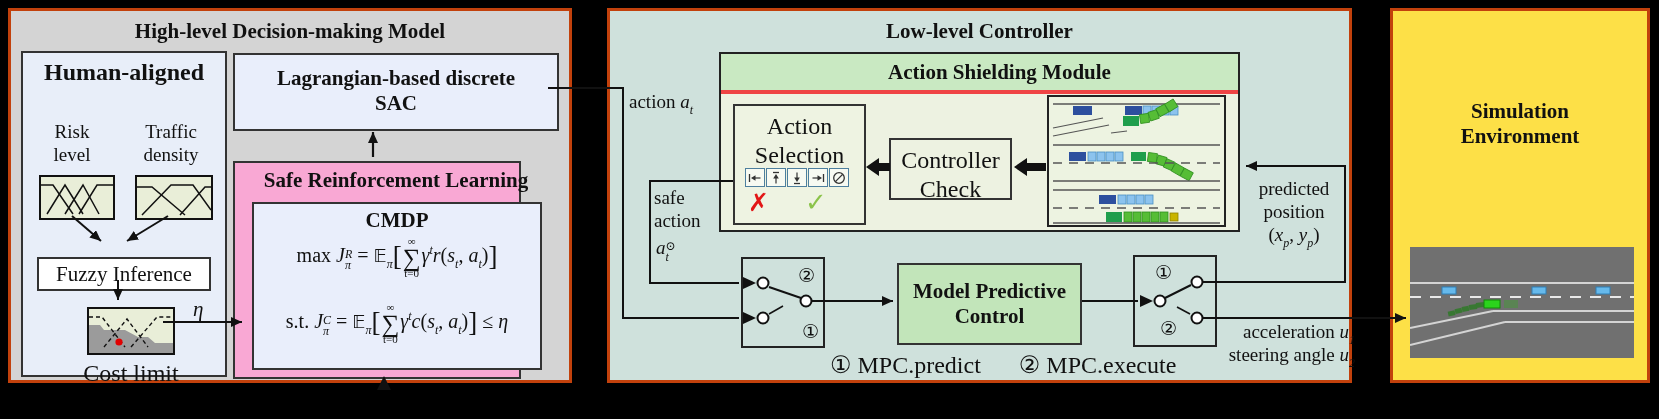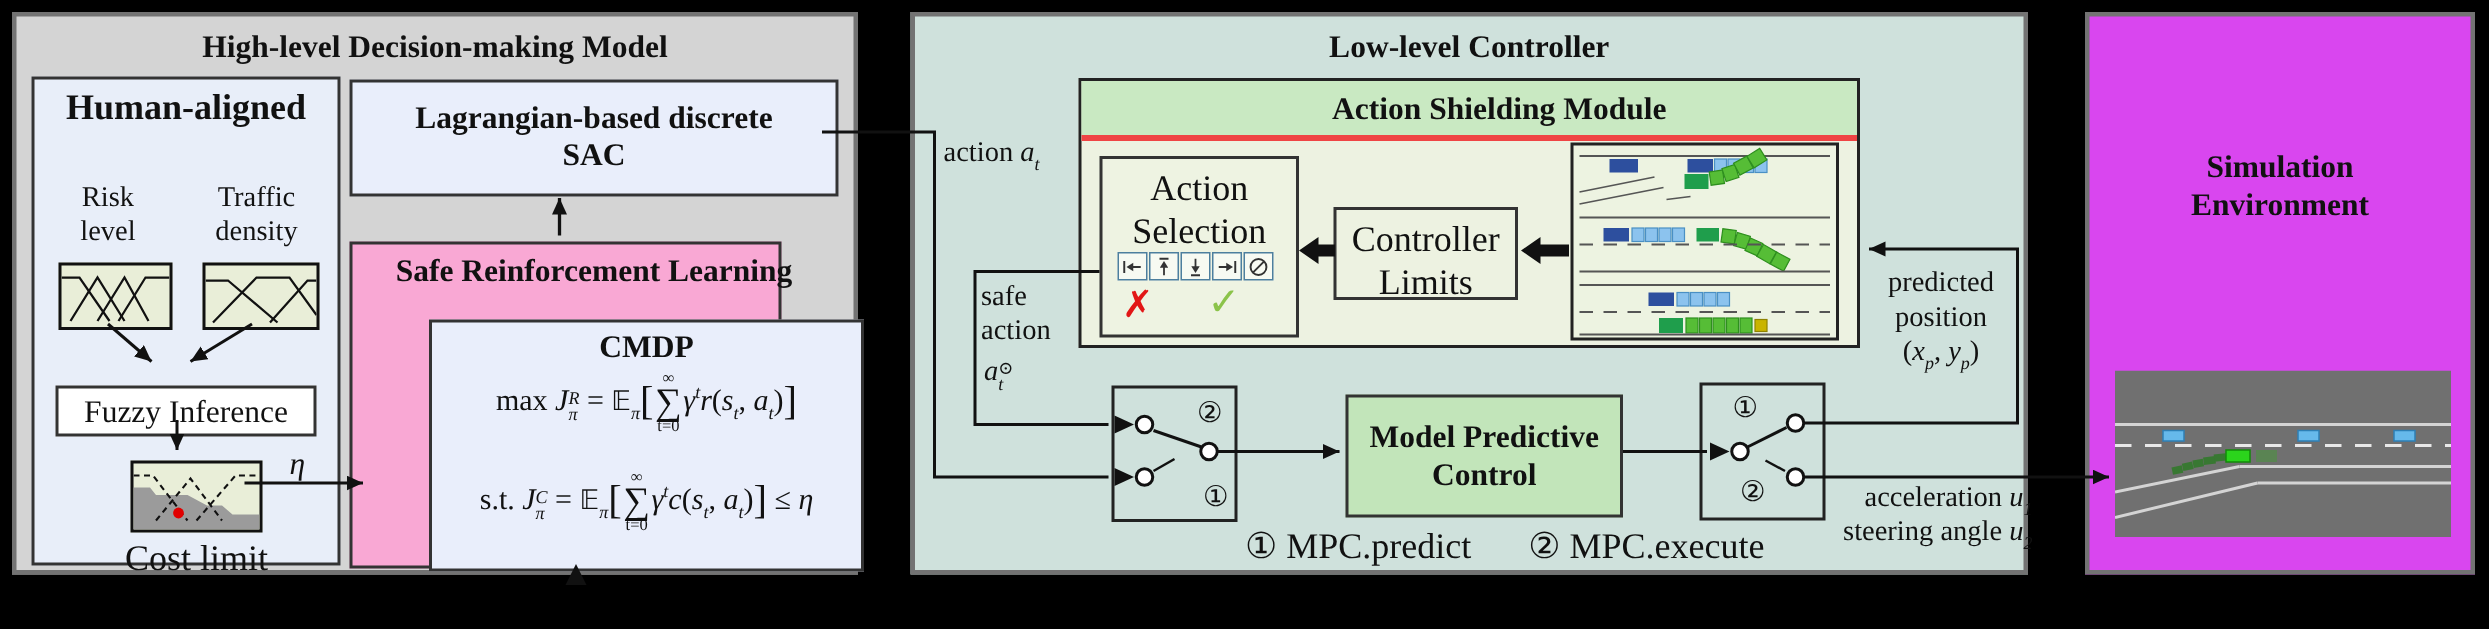--- a/index.html
+++ b/index.html
@@ -1,19 +1,19 @@
 <!DOCTYPE html>
 <html><head>
 <meta charset="utf-8">
 <style>
   html,body{margin:0;padding:0;background:#000;}
   #stage{position:relative;width:1659px;height:419px;background:#000;overflow:hidden;
          font-family:"Liberation Serif","DejaVu Serif","DejaVu Sans",serif;color:#111;}
   .p{position:absolute;}
-  .panel{border:3px solid #737373;box-sizing:border-box;}
+  .panel{border:3px solid #c2410c;box-sizing:border-box;}
   .box{border:2px solid #333;box-sizing:border-box;}
   .ctr{text-align:center;}
   .b{font-weight:bold;}
   .f21{font-size:21px;line-height:1.2;}
   .f20{font-size:24px;line-height:1.2;}
   .f19{font-size:19px;line-height:1.2;}
   .nowrap{white-space:nowrap;}
   .thumb{background:#e9eed8;border:2px solid #111;box-sizing:border-box;}
   .formula{text-align:center;white-space:pre;font-size:20px;}
   .mathline{white-space:pre;font-size:19px;}
@@ -91,21 +91,21 @@
 
     <div class="p f21 mathline" style="left:182px;top:286px;font-size:21px;"><span class="m-i">η</span></div>
 
     <div class="p box ctr" style="left:222px;top:42px;width:326px;height:78px;background:#e9eefb;padding-top:11px;">
       <div class="b f21">Lagrangian-based discrete</div>
       <div class="b f21">SAC</div>
     </div>
 
     <div class="p box" style="left:222px;top:150px;width:288px;height:218px;background:#f9a8d4;">
       <div class="p ctr b f21" style="left:0;top:5px;width:322px;">Safe Reinforcement Learning</div>
-      <div class="p box" style="left:17px;top:50px;width:290px;height:168px;background:#e9eefb;margin-left:34px;">
+      <div class="p box" style="left:17px;top:39px;width:290px;height:168px;background:#e9eefb;">
         <div class="p ctr b f21" style="left:0;top:4px;width:286px;">CMDP</div>
         <div class="p formula" style="left:0;top:32px;width:286px;"><span class="m-t">max </span><span class="m-i">J</span><span class="m-ss"><span class="ss-0">R</span><span class="ss-1">π</span></span><span class="m-t"> = </span><span class="m-bb">𝔼</span><span class="m-sub">π</span><span class="m-big">[</span><span class="m-sum"><span class="sum-0">∞</span><span class="sum-1">∑</span><span class="sum-2">t=0</span></span><span class="m-i">γ</span><span class="m-sup">t</span><span class="m-i">r</span><span class="m-t">(</span><span class="m-i">s</span><span class="m-sub">t</span><span class="m-t">, </span><span class="m-i">a</span><span class="m-sub">t</span><span class="m-t">)</span><span class="m-big">]</span></div>
         <div class="p formula" style="left:0;top:98px;width:286px;"><span class="m-t">s.t. </span><span class="m-i">J</span><span class="m-ss"><span class="ss-0">C</span><span class="ss-1">π</span></span><span class="m-t"> = </span><span class="m-bb">𝔼</span><span class="m-sub">π</span><span class="m-big">[</span><span class="m-sum"><span class="sum-0">∞</span><span class="sum-1">∑</span><span class="sum-2">t=0</span></span><span class="m-i">γ</span><span class="m-sup">t</span><span class="m-i">c</span><span class="m-t">(</span><span class="m-i">s</span><span class="m-sub">t</span><span class="m-t">, </span><span class="m-i">a</span><span class="m-sub">t</span><span class="m-t">)</span><span class="m-big">]</span><span class="m-t"> ≤ </span><span class="m-i">η</span></div>
       </div>
     </div>
   </div>
 
   <div class="p panel" style="left:607px;top:8px;width:745px;height:375px;background:#cfe1dc;">
     <div class="p ctr b f21" style="left:0;top:8px;width:739px;">Low-level Controller</div>
   </div>
@@ -164,21 +164,21 @@
           <line x1="10.6" y1="3.4" x2="3.4" y2="10.6" stroke="#333" stroke-width="1.3"></line>
         </svg>
       </div>
     </div>
     <div class="p b" style="left:13px;top:82px;font-size:25px;color:#e21616;font-family:'DejaVu Sans',sans-serif;">✗</div>
     <div class="p b" style="left:70px;top:81px;font-size:26px;color:#8bc34a;font-family:'DejaVu Sans',sans-serif;">✓</div>
   </div>
 
   <div class="p box ctr" style="left:889px;top:138px;width:123px;height:62px;background:#edf2e1;padding-top:6px;">
     <div class="f20">Controller</div>
-    <div class="f20">Limits</div>
+    <div class="f20">Check</div>
   </div>
 
   <div class="p" style="left:1047px;top:95px;width:179px;height:132px;border:2px solid #222;box-sizing:border-box;background:#edf3e1;">
     <svg width="175" height="128">
 
       <line x1="4" y1="7" x2="171" y2="7" stroke="#555" stroke-width="1.4"></line>
       <rect x="24" y="9" width="19" height="9" fill="#2d4f9e"></rect>
       <rect x="76" y="9" width="17" height="9" fill="#2d4f9e"></rect>
       <g fill="#8cc3ee" stroke="#4a90c4" stroke-width="0.8">
         <rect x="94" y="9" width="8" height="9"></rect>
@@ -259,21 +259,21 @@
 
   <div class="p mathline" style="left:1125px;top:321px;width:230px;text-align:right;"><span class="m-t">acceleration </span><span class="m-i">u</span><span class="m-sub">1</span></div>
   <div class="p mathline" style="left:1118px;top:344px;width:237px;text-align:right;"><span class="m-t">steering angle </span><span class="m-i">u</span><span class="m-sub">2</span></div>
 
   <div class="p f20 nowrap" style="left:830px;top:351px;">
     <span>①  MPC.predict</span>
     <span style="display:inline-block;width:26px;"></span>
     <span>②  MPC.execute</span>
   </div>
 
-  <div class="p panel" style="left:1390px;top:8px;width:260px;height:375px;background:#d946ef;">
+  <div class="p panel" style="left:1390px;top:8px;width:260px;height:375px;background:#fde047;">
     <div class="p ctr b f21" style="left:0;top:88px;width:254px;">
       <span style="display:block">Simulation</span>
       <span style="display:block">Environment</span>
     </div>
   </div>
 
   <div class="p" style="left:1410px;top:247px;width:224px;height:111px;">
     <svg width="224" height="111">
       <rect x="0" y="0" width="224" height="111" fill="#707070"></rect>
       <line x1="0" y1="36" x2="224" y2="36" stroke="#d4d4d4" stroke-width="2"></line>

